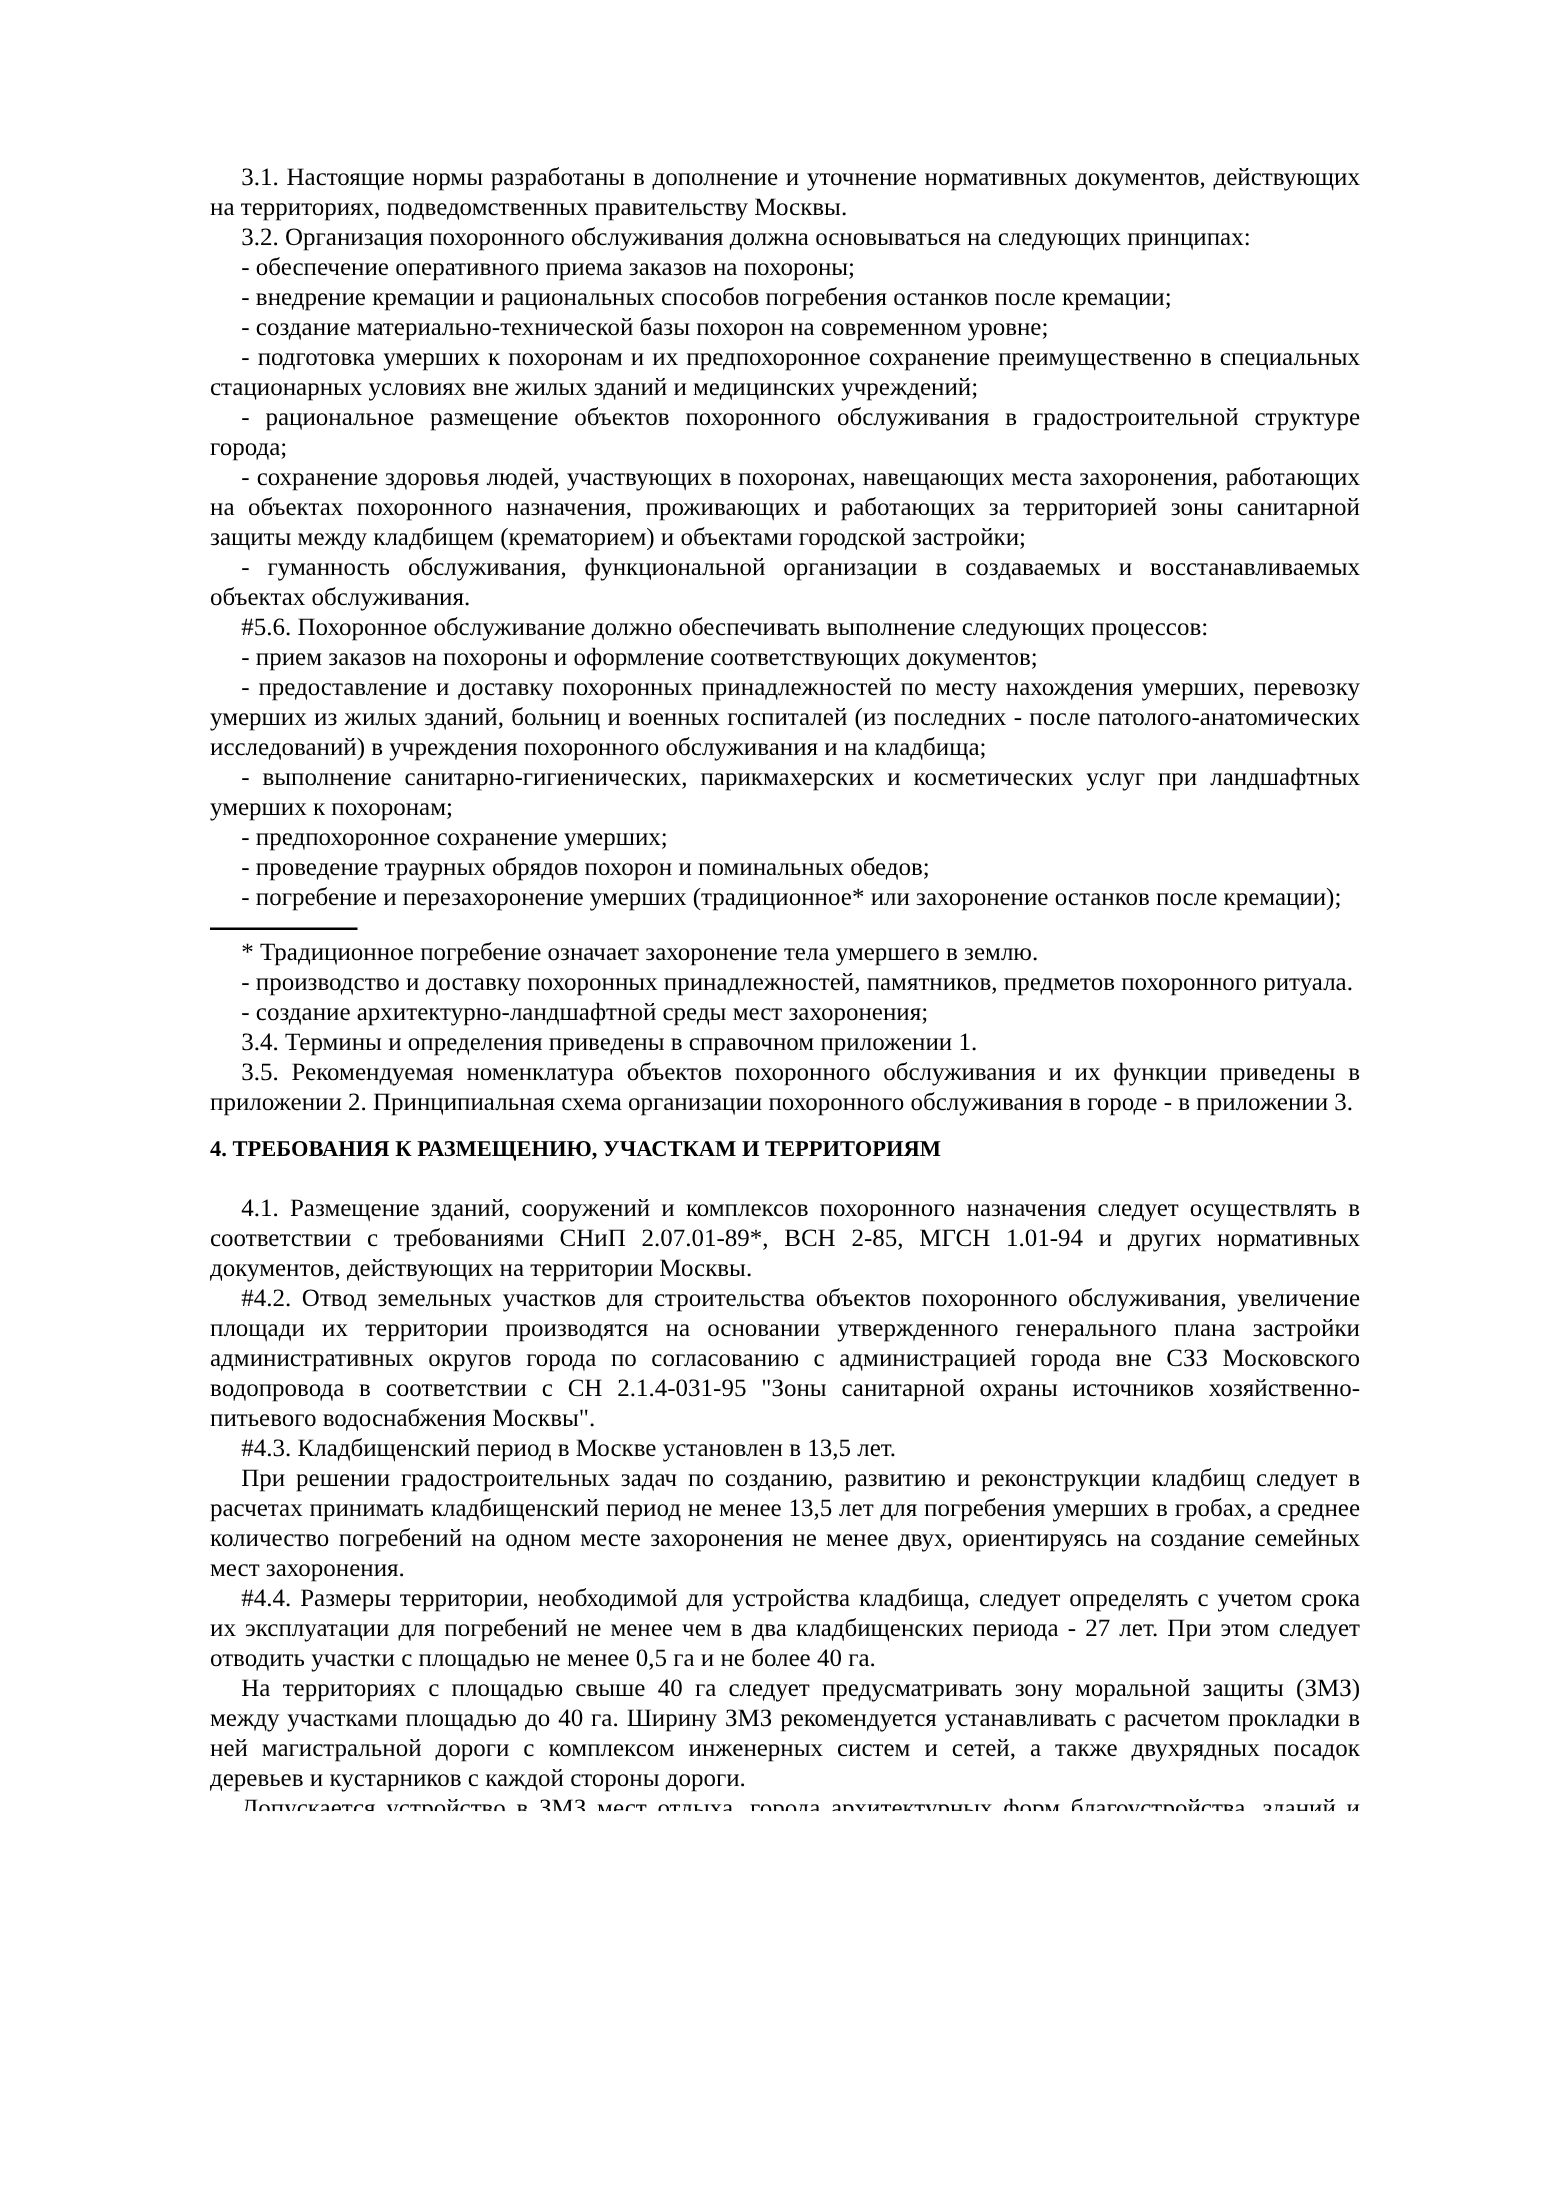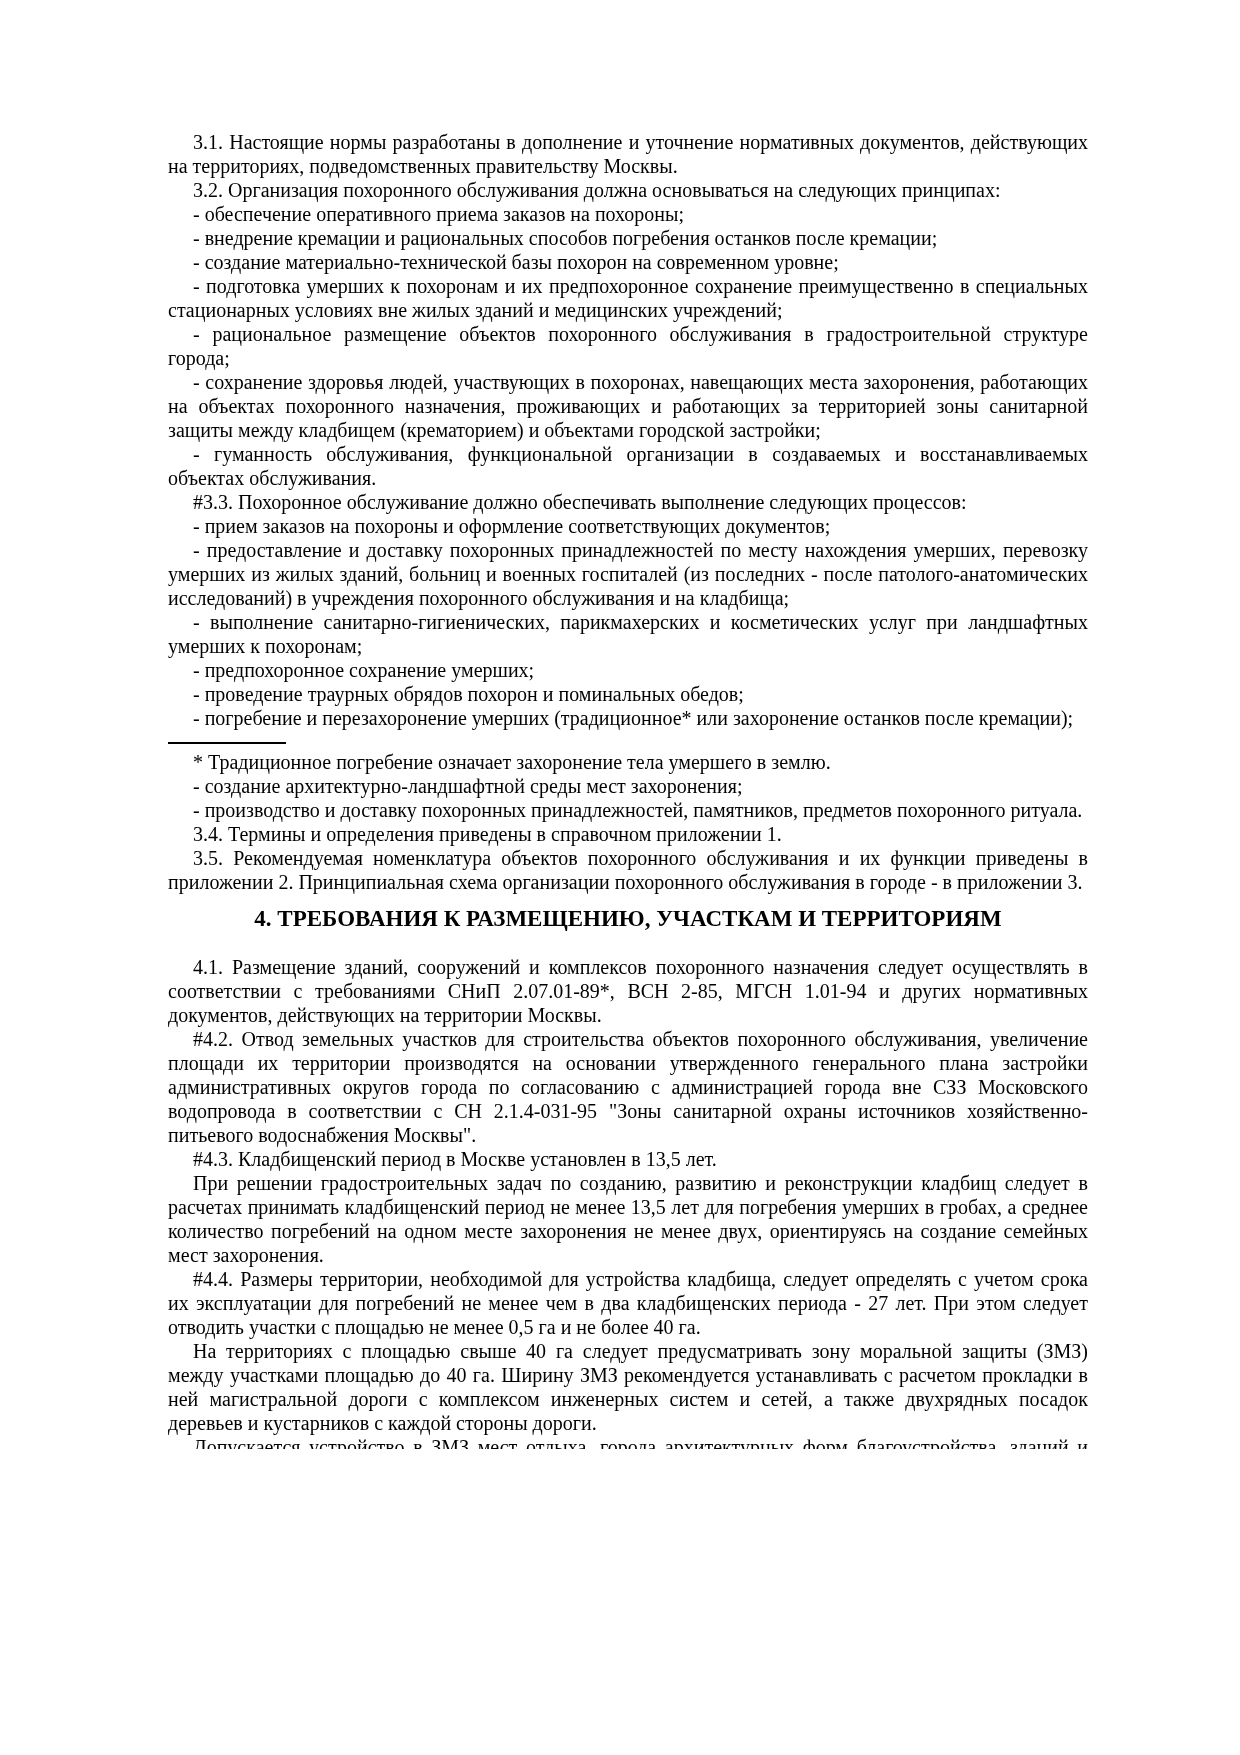--- a/index.html
+++ b/index.html
@@ -20,23 +20,22 @@
     line-height: 24px;
     color: #000000;
   }
   .doc-body p {
     margin: 0;
     text-align: justify;
     text-indent: 25px;
   }
   .doc-body .heading {
     font-weight: bold;
-    font-size: 23px;
+    font-size: 18px;
     line-height: 28px;
-    text-align: center;
     text-indent: 0;
     margin: 11px 0 22px 0;
   }
   .doc-body .footnote-sep {
     width: 118px;
     height: 0;
     border-top: 2px solid #000000;
     margin: 12px 0 6px 0;
   }
 </style>
@@ -47,31 +46,31 @@
   <div class="doc-body">
       <p>3.1. Настоящие нормы разработаны в дополнение и уточнение нормативных документов, действующих на территориях, подведомственных правительству Москвы.</p>
       <p>3.2. Организация похоронного обслуживания должна основываться на следующих принципах:</p>
       <p>- обеспечение оперативного приема заказов на похороны;</p>
       <p>- внедрение кремации и рациональных способов погребения останков после кремации;</p>
       <p>- создание материально-технической базы похорон на современном уровне;</p>
       <p>- подготовка умерших к похоронам и их предпохоронное сохранение преимущественно в специальных стационарных условиях вне жилых зданий и медицинских учреждений;</p>
       <p>- рациональное размещение объектов похоронного обслуживания в градостроительной структуре города;</p>
       <p>- сохранение здоровья людей, участвующих в похоронах, навещающих места захоронения, работающих на объектах похоронного назначения, проживающих и работающих за территорией зоны санитарной защиты между кладбищем (крематорием) и объектами городской застройки;</p>
       <p>- гуманность обслуживания, функциональной организации в создаваемых и восстанавливаемых объектах обслуживания.</p>
-      <p>#3.3. Похоронное обслуживание должно обеспечивать выполнение следующих процессов:</p>
+      <p>#5.6. Похоронное обслуживание должно обеспечивать выполнение следующих процессов:</p>
       <p>- прием заказов на похороны и оформление соответствующих документов;</p>
       <p>- предоставление и доставку похоронных принадлежностей по месту нахождения умерших, перевозку умерших из жилых зданий, больниц и военных госпиталей (из последних - после патолого-анатомических исследований) в учреждения похоронного обслуживания и на кладбища;</p>
       <p>- выполнение санитарно-гигиенических, парикмахерских и косметических услуг при ландшафтных умерших к похоронам;</p>
       <p>- предпохоронное сохранение умерших;</p>
       <p>- проведение траурных обрядов похорон и поминальных обедов;</p>
       <p>- погребение и перезахоронение умерших (традиционное* или захоронение останков после кремации);</p>
       <div class="footnote-sep"></div>
       <p>* Традиционное погребение означает захоронение тела умершего в землю.</p>
+      <p>- производство и доставку похоронных принадлежностей, памятников, предметов похоронного ритуала.</p>
       <p>- создание архитектурно-ландшафтной среды мест захоронения;</p>
-      <p>- производство и доставку похоронных принадлежностей, памятников, предметов похоронного ритуала.</p>
       <p>3.4. Термины и определения приведены в справочном приложении 1.</p>
       <p>3.5. Рекомендуемая номенклатура объектов похоронного обслуживания и их функции приведены в приложении 2. Принципиальная схема организации похоронного обслуживания в городе - в приложении 3.</p>
       <div class="heading">4. ТРЕБОВАНИЯ К РАЗМЕЩЕНИЮ, УЧАСТКАМ И ТЕРРИТОРИЯМ</div>
       <p>4.1. Размещение зданий, сооружений и комплексов похоронного назначения следует осуществлять в соответствии с требованиями СНиП 2.07.01-89*, ВСН 2-85, МГСН 1.01-94 и других нормативных документов, действующих на территории Москвы.</p>
       <p>#4.2. Отвод земельных участков для строительства объектов похоронного обслуживания, увеличение площади их территории производятся на основании утвержденного генерального плана застройки административных округов города по согласованию с администрацией города вне СЗЗ Московского водопровода в соответствии с СН 2.1.4-031-95 "Зоны санитарной охраны источников хозяйственно-питьевого водоснабжения Москвы".</p>
       <p>#4.3. Кладбищенский период в Москве установлен в 13,5 лет.</p>
       <p>При решении градостроительных задач по созданию, развитию и реконструкции кладбищ следует в расчетах принимать кладбищенский период не менее 13,5 лет для погребения умерших в гробах, а среднее количество погребений на одном месте захоронения не менее двух, ориентируясь на создание семейных мест захоронения.</p>
       <p>#4.4. Размеры территории, необходимой для устройства кладбища, следует определять с учетом срока их эксплуатации для погребений не менее чем в два кладбищенских периода - 27 лет. При этом следует отводить участки с площадью не менее 0,5 га и не более 40 га.</p>
       <p>На территориях с площадью свыше 40 га следует предусматривать зону моральной защиты (ЗМЗ) между участками площадью до 40 га. Ширину ЗМЗ рекомендуется устанавливать с расчетом прокладки в ней магистральной дороги с комплексом инженерных систем и сетей, а также двухрядных посадок деревьев и кустарников с каждой стороны дороги.</p>
       <p>Допускается устройство в ЗМЗ мест отдыха, города архитектурных форм благоустройства, зданий и сооружений для обслуживания посетителей, а также мемориальных зданий и сооружений, не имеющих в своем составе захоронений.</p>

